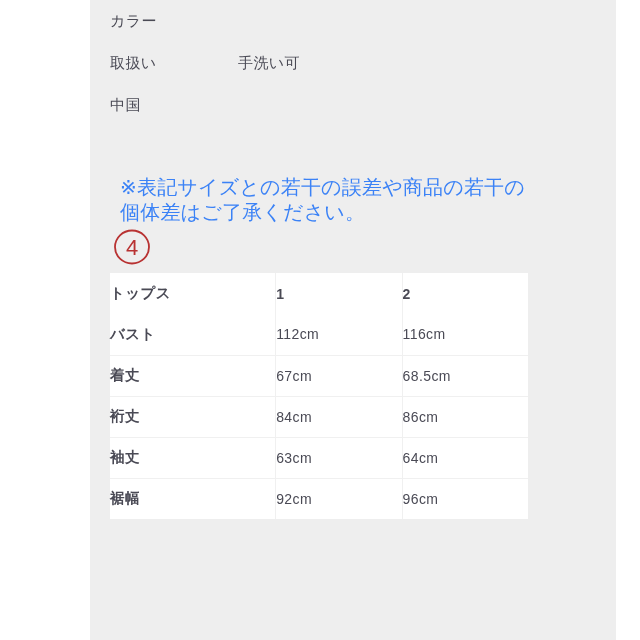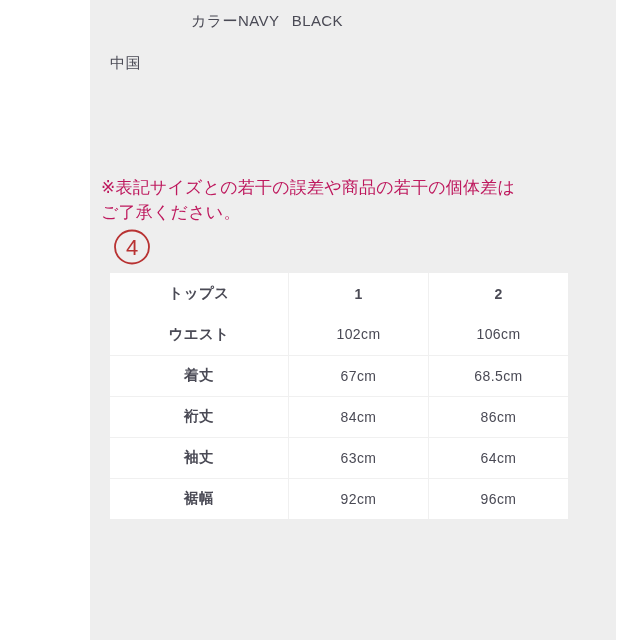--- a/index.html
+++ b/index.html
@@ -37,47 +37,46 @@
   #spec-list {
     position: absolute;
     left: 110px;
     top: 0px;
     width: 430px;
   }
   .spec-row {
     display: flex;
     align-items: baseline;
     height: 42px;
-    text-align: right;
   }
   .spec-label {
     width: 128px;
     flex: 0 0 128px;
     font-size: 15px;
     color: #4a4a55;
     letter-spacing: 0.4px;
     line-height: 42px;
   }
   .spec-value {
     font-size: 15px;
     color: #4a4a55;
     letter-spacing: 0.4px;
     line-height: 42px;
     white-space: pre;
   }
 
   
   #note {
     position: absolute;
-    left: 101px;
+    left: 120px;
     top: 175px;
     width: 425px;
-    font-size: 17px;
+    font-size: 20px;
     line-height: 25px;
-    color: #be185d;
+    color: #3b82f6;
     letter-spacing: 0.2px;
   }
 
   
   #annotation {
     position: absolute;
     left: 112px;
     top: 227px;
     width: 40px;
     height: 40px;
@@ -97,26 +96,26 @@
     width: 418px;
     border-collapse: collapse;
     background: #ffffff;
     table-layout: fixed;
   }
   #size-table tr { height: 41px; }
   #size-table td {
     border: 1px solid #f0f0f0;
     border-top: none;
     border-left: none;
-    text-align: center;
+    text-align: left;
     vertical-align: middle;
     color: #4a4a55;
     font-size: 14px;
     letter-spacing: 0.4px;
-    padding: 8px;
+    padding: 0;
     margin-left: 44px;
   }
   #size-table td:last-child { border-right: none; }
   #size-table tr:last-child td { border-bottom: none; }
   #size-table .col-label {
     width: 162px;
     font-weight: bold;
     font-size: 14.5px;
   }
   #size-table .col-val { width: 123px; }
@@ -129,21 +128,24 @@
 </head>
 <body>
 
 <div id="page">
 
   <div id="panel"></div>
 
   <div id="spec-list">
     <div class="spec-row">
       <div class="spec-label">カラー</div>
-      <div class="spec-value">NAVY  BLACK</div>
+    </div>
+    <div class="spec-row">
+      <div class="spec-label">取扱い</div>
+      <div class="spec-value">手洗い可</div>
     </div>
     <div class="spec-row">
       <div class="spec-value">中国</div>
     </div>
   </div>
 
   <div id="note">※表記サイズとの若干の誤差や商品の若干の個体差はご了承ください。</div>
 
   <div id="annotation">
     <svg width="40" height="40" viewBox="0 0 40 40" aria-hidden="true">
@@ -155,23 +157,23 @@
   <table id="size-table">
     <thead>
       <tr>
         <td class="col-label">トップス</td>
         <td class="col-val">1</td>
         <td class="col-val">2</td>
       </tr>
     </thead>
     <tbody>
       <tr>
-        <td class="col-label">ウエスト</td>
-        <td class="col-val">102cm</td>
-        <td class="col-val">106cm</td>
+        <td class="col-label">バスト</td>
+        <td class="col-val">112cm</td>
+        <td class="col-val">116cm</td>
       </tr>
       <tr>
         <td class="col-label">着丈</td>
         <td class="col-val">67cm</td>
         <td class="col-val">68.5cm</td>
       </tr>
       <tr>
         <td class="col-label">裄丈</td>
         <td class="col-val">84cm</td>
         <td class="col-val">86cm</td>

